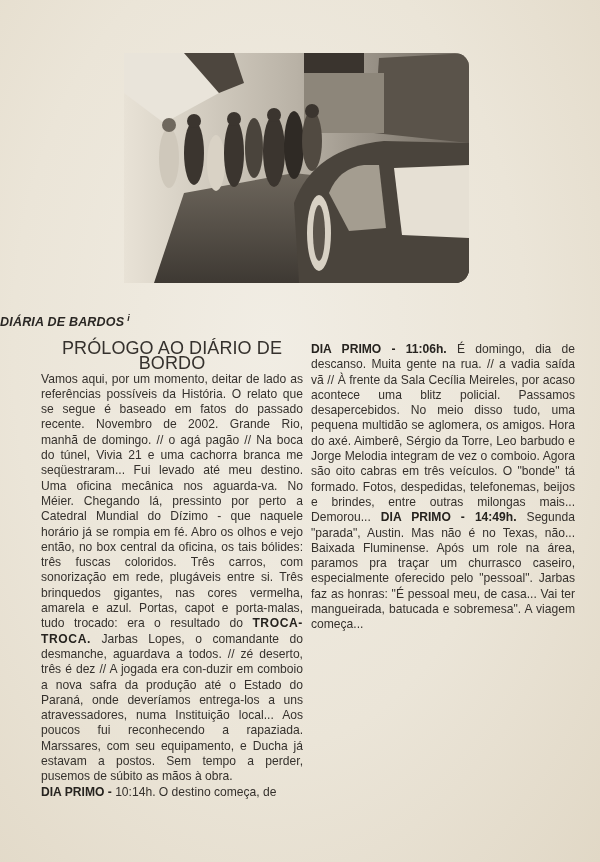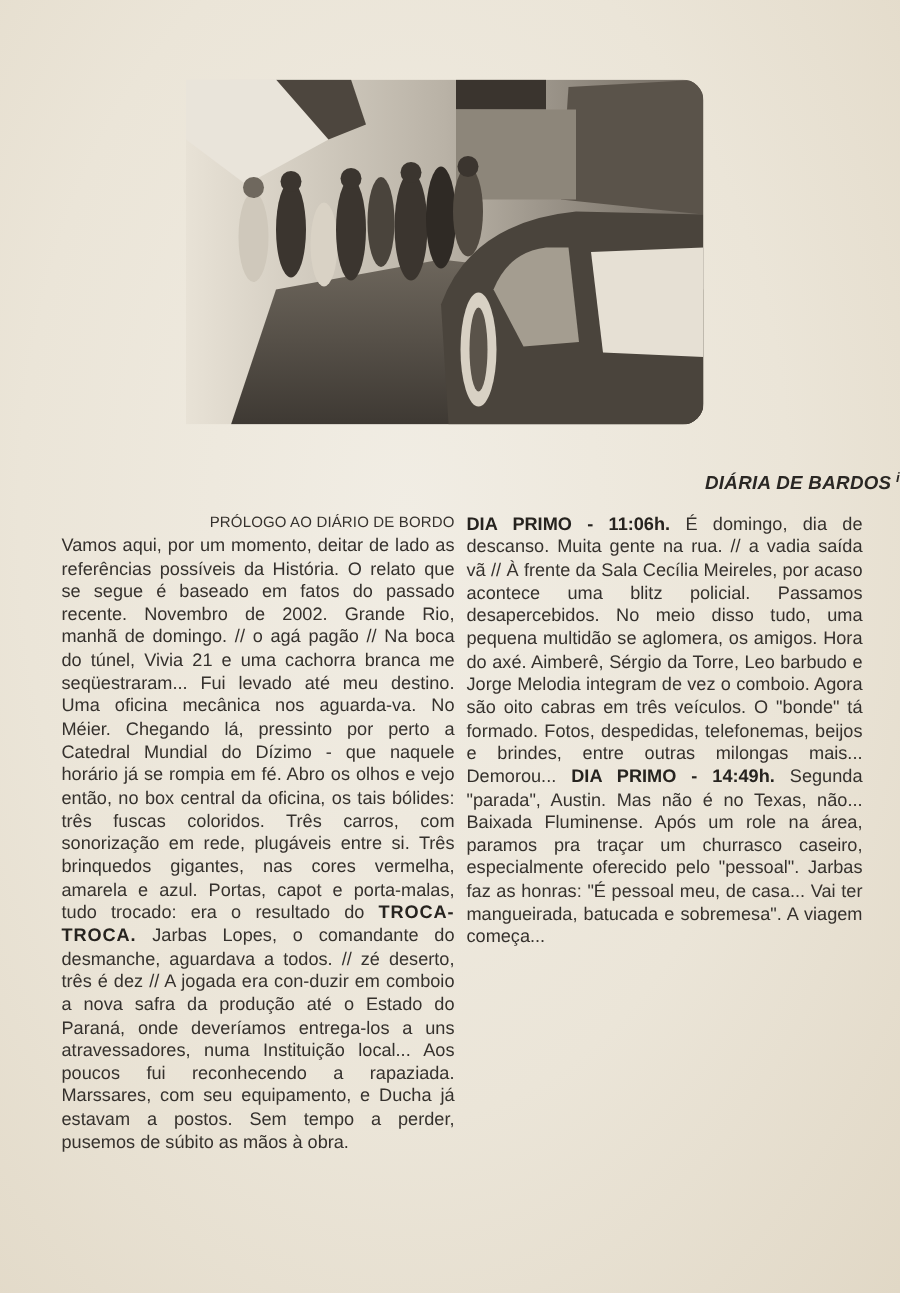--- a/index.html
+++ b/index.html
@@ -15,34 +15,34 @@
       background: radial-gradient(ellipse at 45% 40%, #f1ede4 0%, #ebe5d8 55%, #e1d8c6 100%);
     }
     .photo {
       position: absolute; left: 124px; top: 53px; width: 345px; height: 230px;
       border-radius: 0 14px 14px 0;
       overflow: hidden;
     }
     .photo svg { display: block; width: 100%; height: 100%; }
     .title {
       position: absolute; left: 0; width: 600px; top: 313px;
-      text-align: right;
+      text-align: left;
       font-weight: bold; font-style: italic; font-size: 12.5px;
       letter-spacing: 0.2px; color: #2a2724;
     }
     .title sup { font-size: 9px; margin-left: 3px; }
     .col {
       position: absolute; top: 341px; width: 262px;
       font-size: 12.1px; line-height: 15.3px;
       text-align: justify; color: #35312d;
     }
     .col.left { left: 41px; }
     .col.right { left: 311px; top: 342px; width: 264px; }
     .col p { margin: 0; }
-    .heading { font-size: 10px; text-align: right; letter-spacing: 0.1px; }
+    .heading { font-size: 18px; text-align: center; letter-spacing: 0.1px; }
     .b { font-weight: bold; color: #26231f; }
     .i { }
     .wide { letter-spacing: 0.6px; }
   </style>
 </head>
 <body>
 
 <div class="page">
 
   <div class="photo">
@@ -88,19 +88,20 @@
     </svg>
   </div>
 
   <div class="title">
     <span>DIÁRIA DE BARDOS</span><sup>i</sup>
   </div>
 
   <div class="col left">
     <p class="heading">PRÓLOGO AO DIÁRIO DE BORDO</p>
     <p><span>Vamos aqui, por um momento, deitar de lado as referências possíveis da História. O relato que se segue é baseado em fatos do passado recente. Novembro de 2002. Grande Rio, manhã de domingo. </span><span class="i">// o agá pagão //</span><span> Na boca do túnel, Vivia 21 e uma cachorra branca me seqüestraram... Fui levado até meu destino. Uma oficina mecânica nos aguarda-va. No Méier. Chegando lá, pressinto por perto a Catedral Mundial do Dízimo - que naquele horário já se rompia em fé. Abro os olhos e vejo então, no box central da oficina, os tais bólides: três fuscas coloridos. Três carros, com sonorização em rede, plugáveis entre si. Três brinquedos gigantes, nas cores vermelha, amarela e azul. Portas, </span><span class="i">capot e</span><span> porta-malas, tudo trocado: era o resultado do </span><span class="b wide">TROCA-TROCA.</span><span> Jarbas Lopes, o comandante do desmanche, aguardava a todos. </span><span class="i">// zé deserto, três é dez //</span><span> A jogada era con-duzir em comboio a nova safra da produção até o Estado do Paraná, onde deveríamos entrega-los a uns atravessadores, numa Instituição local... Aos poucos fui reconhecendo a rapaziada. Marssares, com seu equipamento, e Ducha já estavam a postos. Sem tempo a perder, pusemos de súbito as mãos à obra.</span></p>
+    <p><span class="b">DIA PRIMO -</span><span> 10:14h. O destino começa, de</span></p>
   </div>
 
   <div class="col right">
     <p><span class="b">DIA PRIMO - 11:06h.</span><span> É domingo, dia de descanso. Muita gente na rua. </span><span class="i">// a vadia saída vã //</span><span> À frente da Sala Cecília Meireles, por acaso acontece uma blitz policial. Passamos desapercebidos. No meio disso tudo, uma pequena multidão se aglomera, os amigos. Hora do axé. Aimberê, Sérgio da Torre, Leo barbudo e Jorge Melodia integram de vez o comboio. Agora são oito cabras em três veículos. O "bonde" tá formado. Fotos, despedidas, telefonemas, beijos e brindes, entre outras milongas mais... Demorou... </span><span class="b">DIA PRIMO - 14:49h.</span><span> Segunda "parada", Austin. Mas não é no Texas, não... Baixada Fluminense. Após um </span><span class="i">role</span><span> na área, paramos pra traçar um churrasco caseiro, especialmente oferecido pelo "pessoal". Jarbas faz as honras: "É pessoal meu, de casa... Vai ter mangueirada, batucada e sobremesa". A viagem começa...</span></p>
   </div>
 
 </div>
 
 </body></html>

